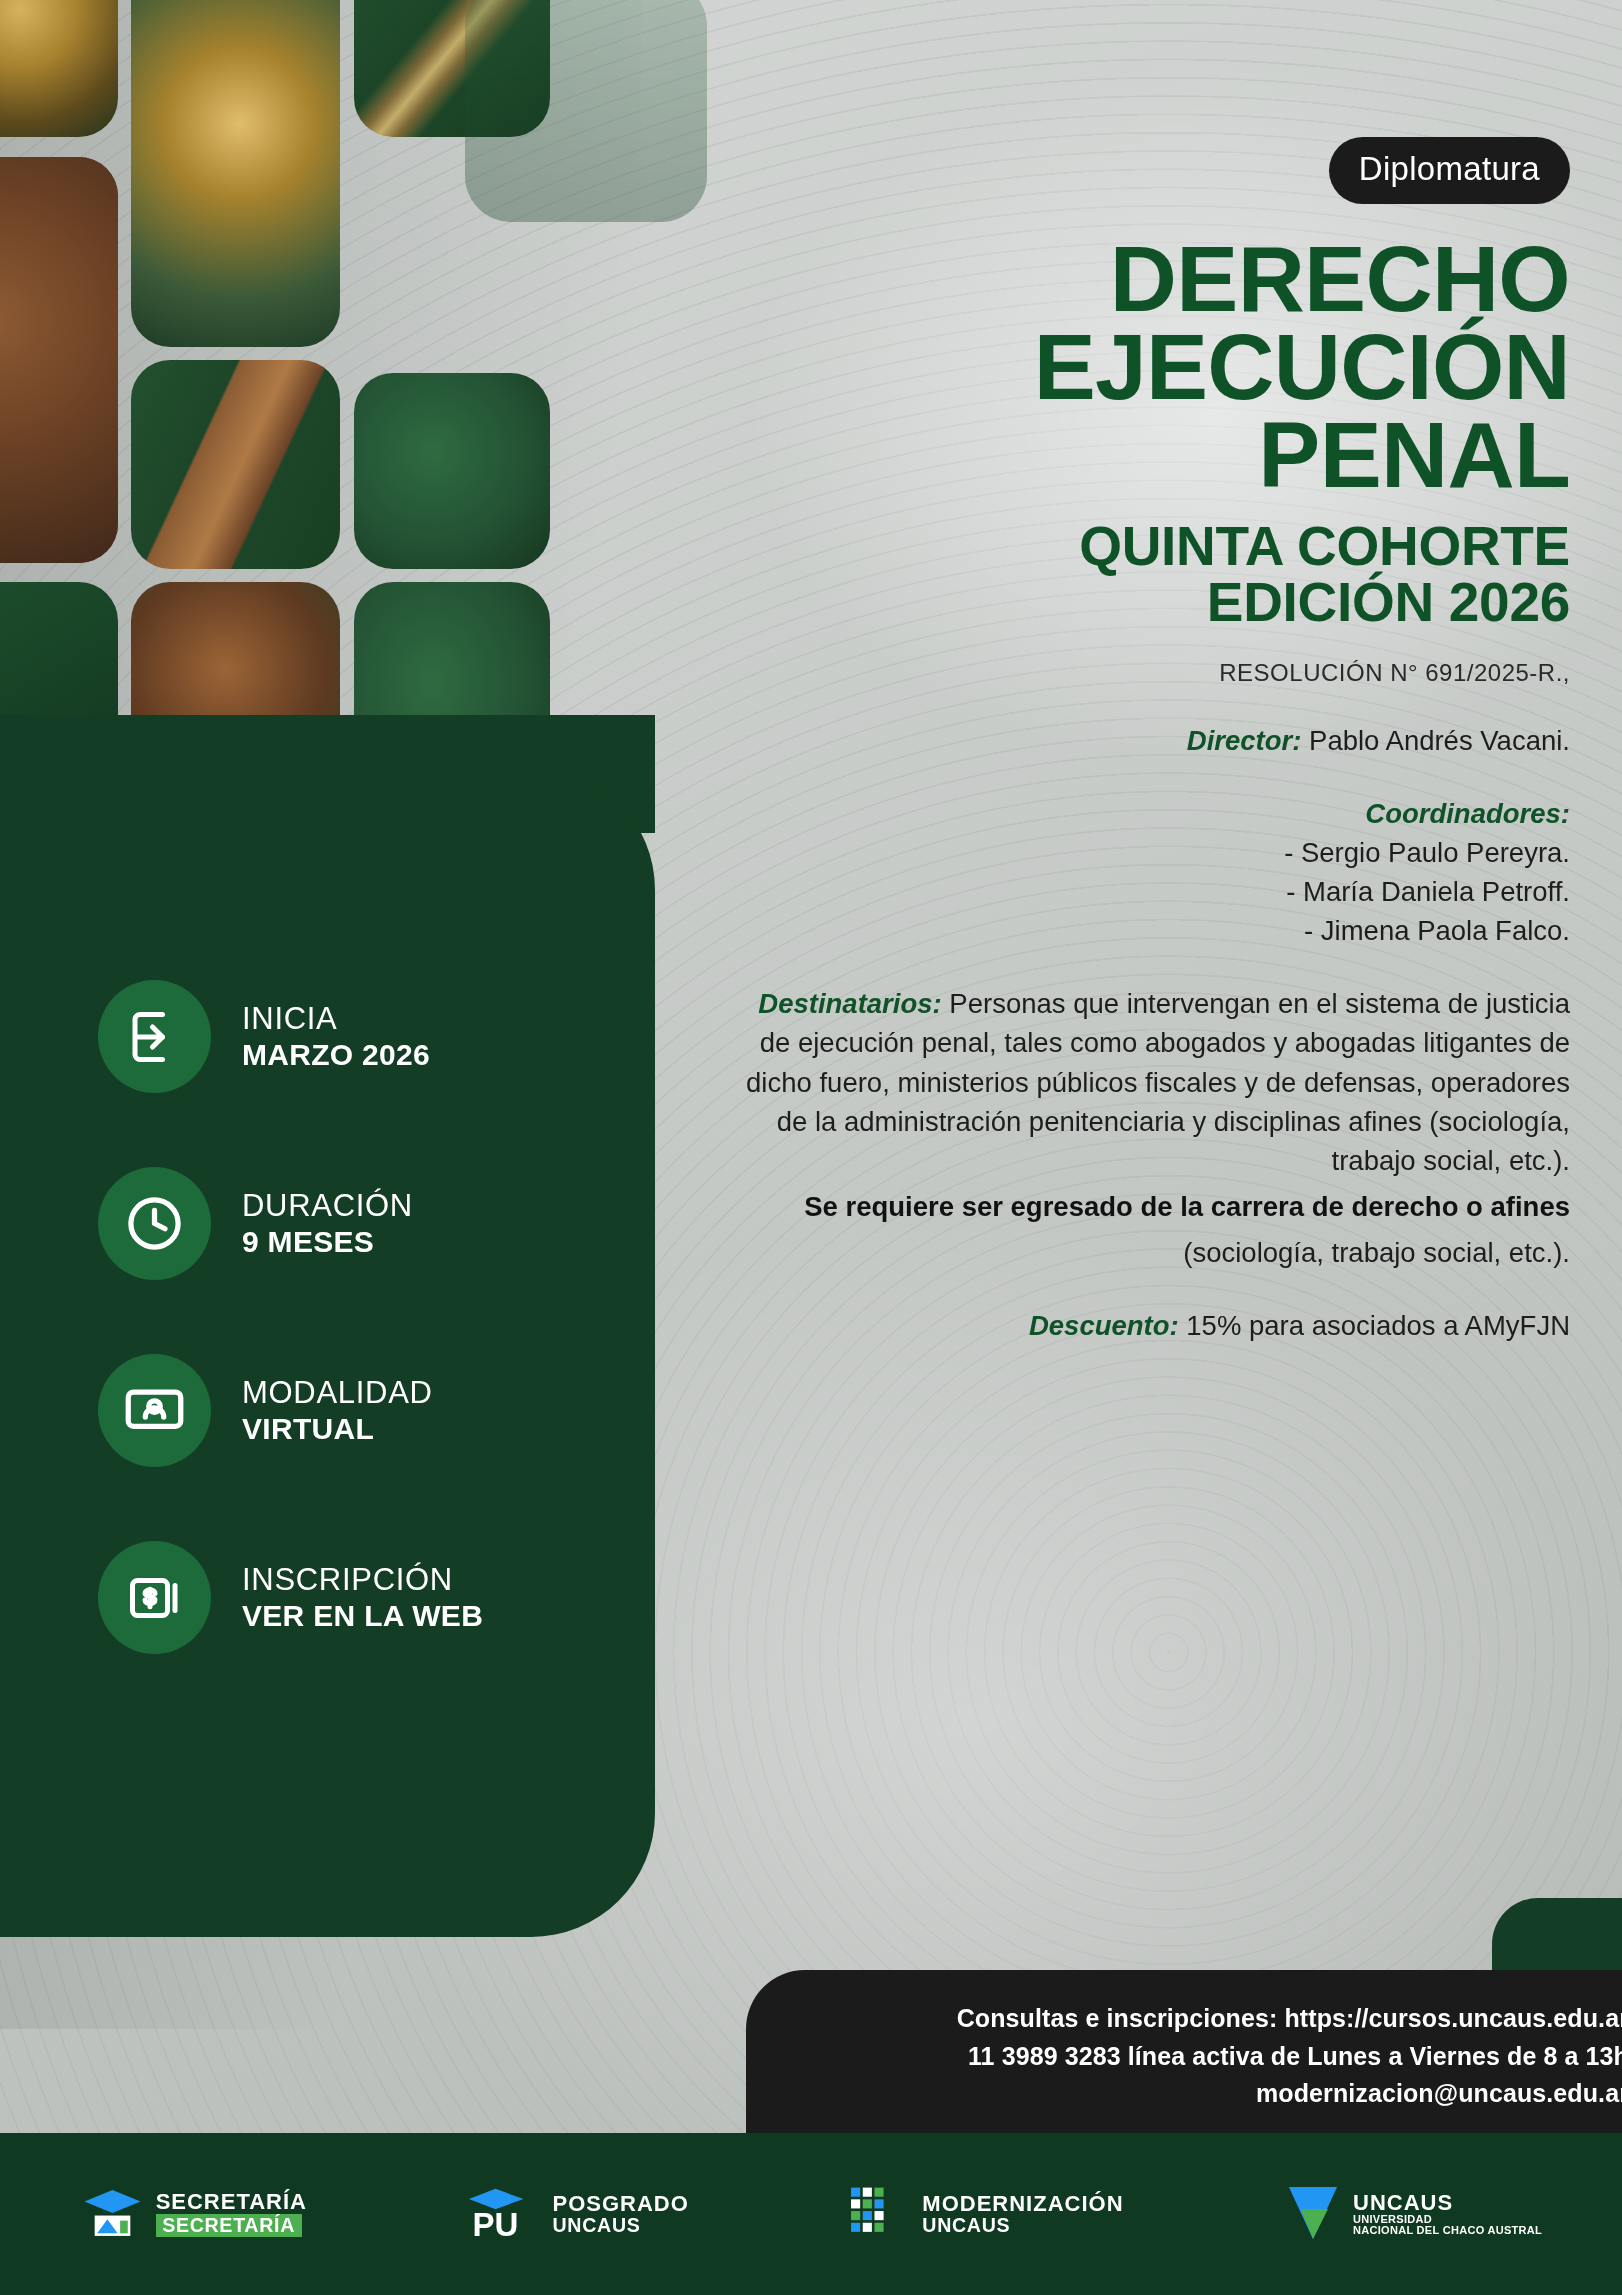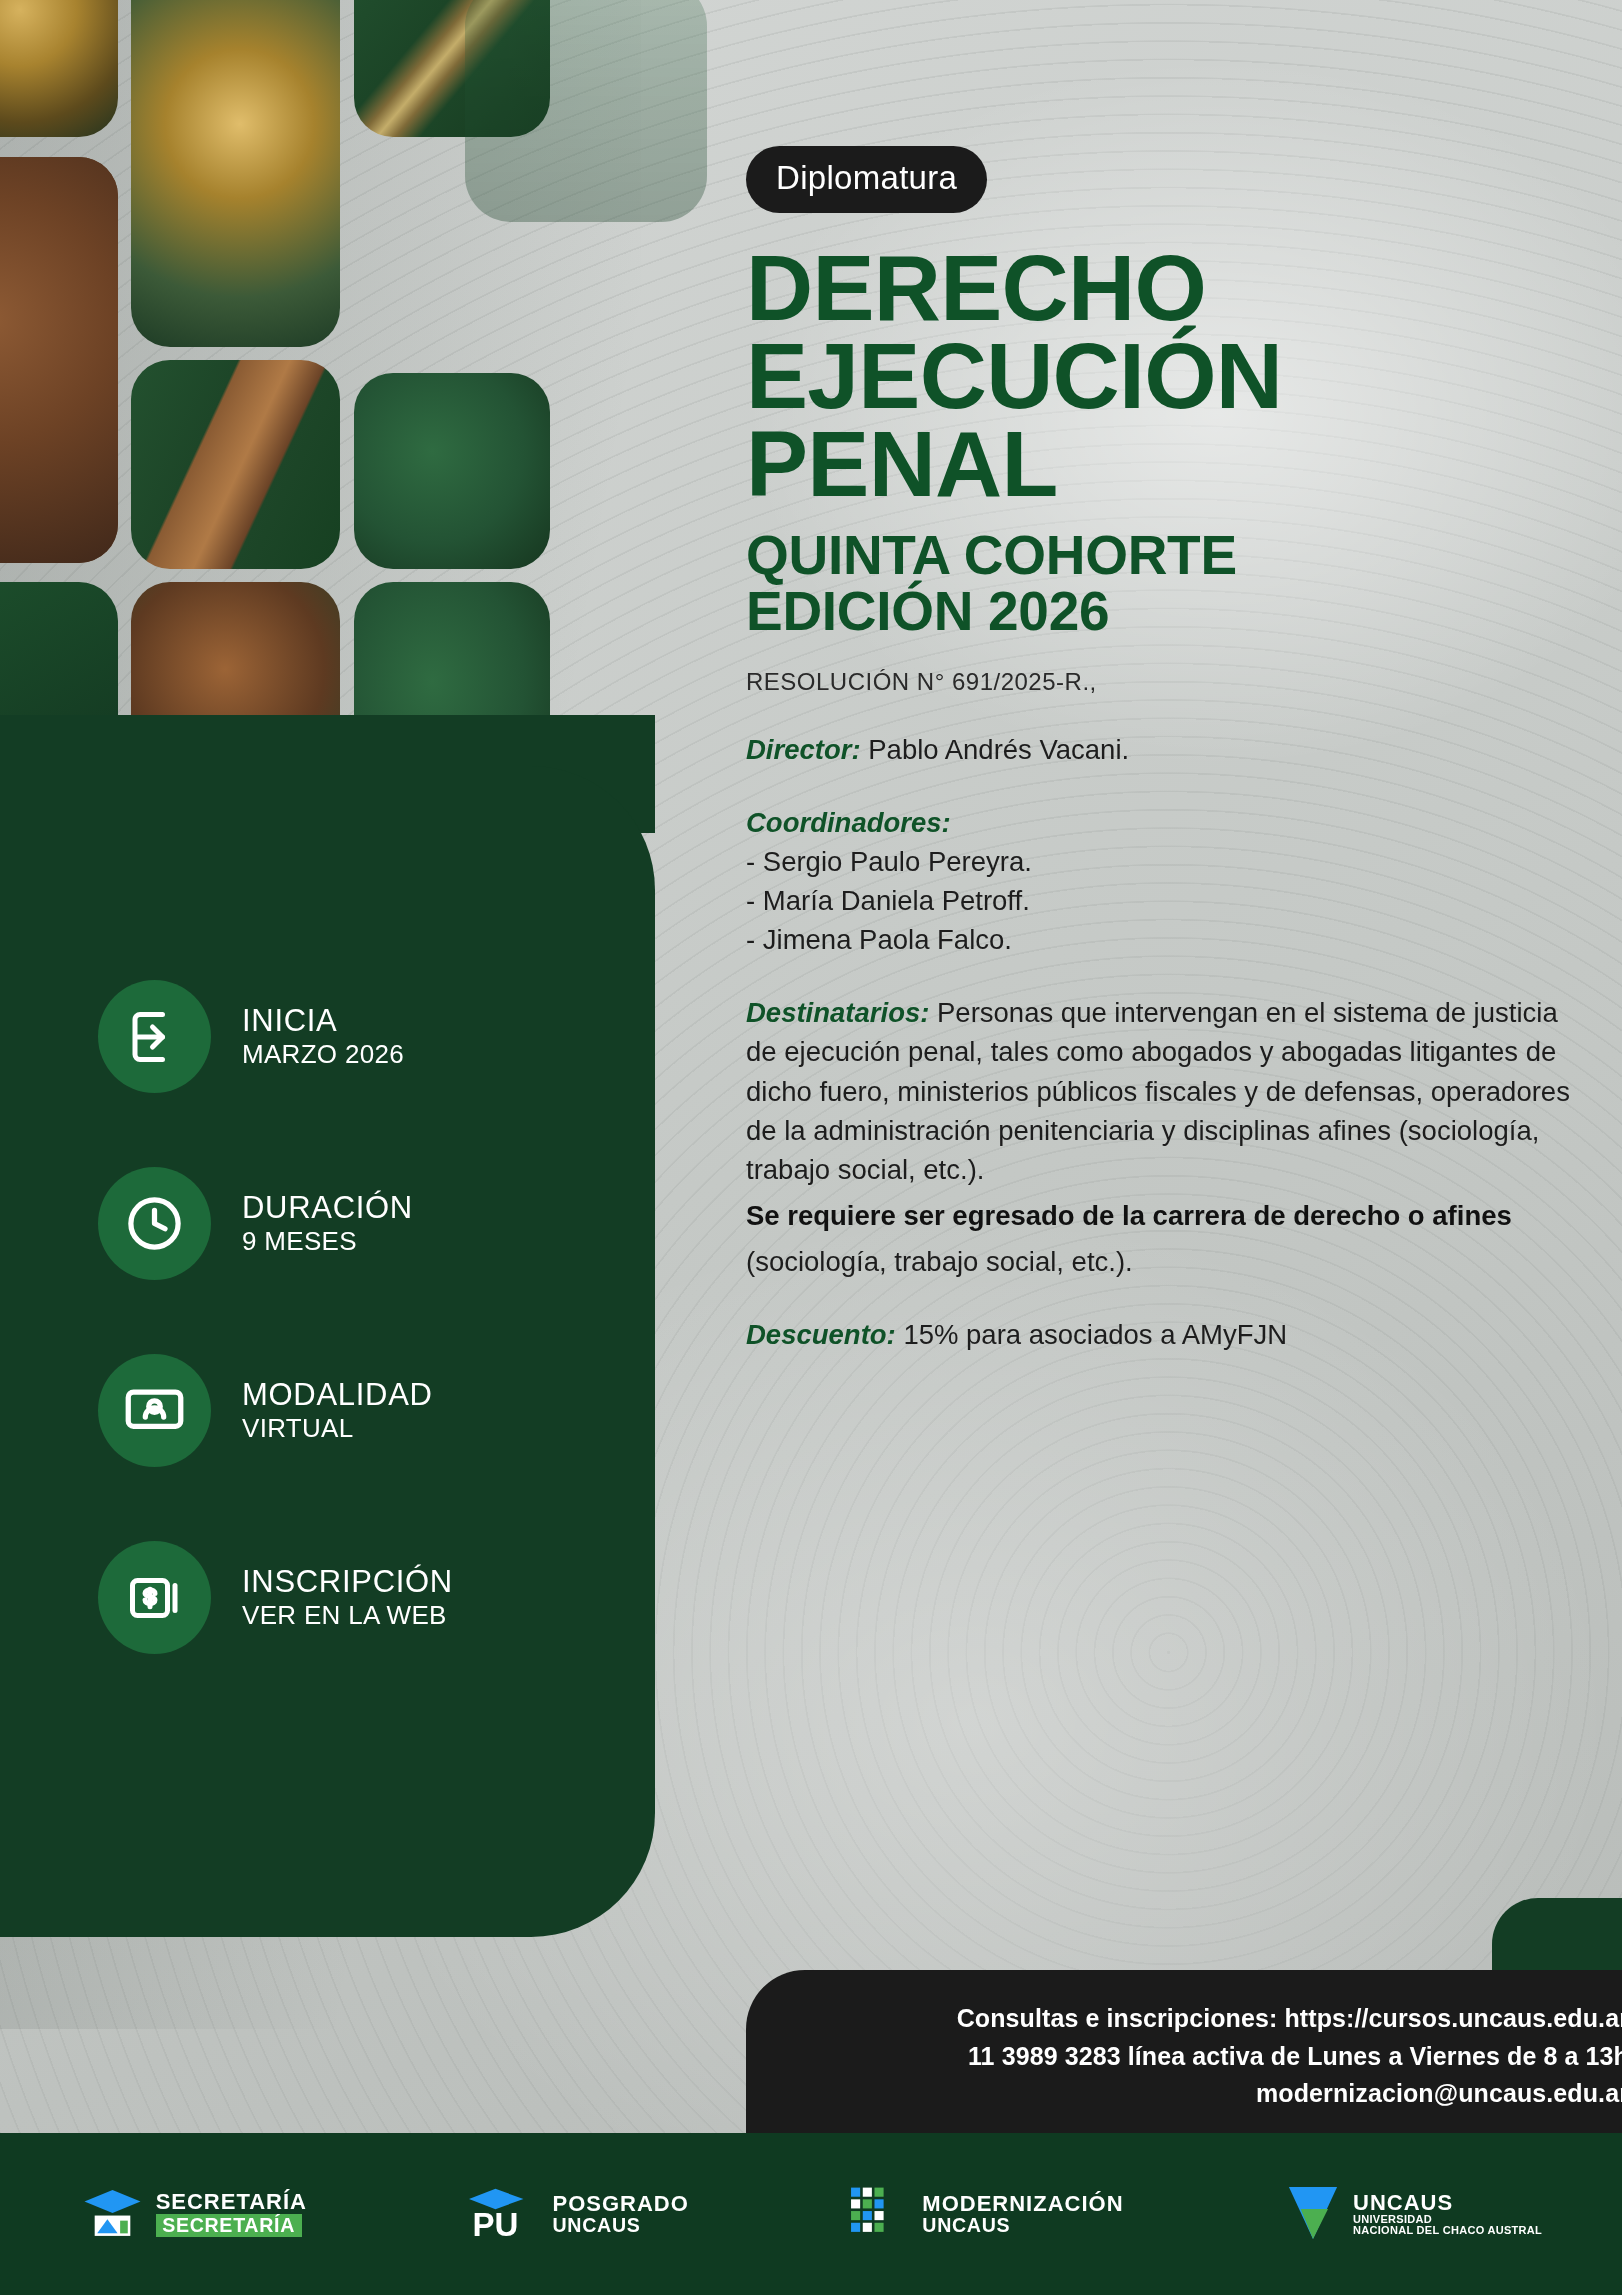--- a/index.html
+++ b/index.html
@@ -99,31 +99,31 @@
     flex: 0 0 113px;
   }
   .info-text { margin-left: 31px; color: #ffffff; }
   .info-label {
     font-size: 31px;
     letter-spacing: 0.7px;
     line-height: 1.18;
     font-weight: 400;
   }
   .info-value {
-    font-size: 26px;
-    font-weight: normal;
+    font-size: 30px;
+    font-weight: bold;
     letter-spacing: 0.3px;
     line-height: 1.18;
   }
 
   
   .right-col {
     position: absolute;
-    left: 746px; top: 12px;
-    width: 824px; height: 1963px;
+    left: 746px; top: 3px;
+    width: 824px; height: 1963px; text-align: right;
   }
   .badge {
     display: inline-block;
     background: #1b1b1b;
     color: #ffffff;
     font-size: 33px;
     padding: 13px 30px 15.7px 30px;
     border-radius: 39px;
     letter-spacing: 0.3px;
     margin-top: 134px;

